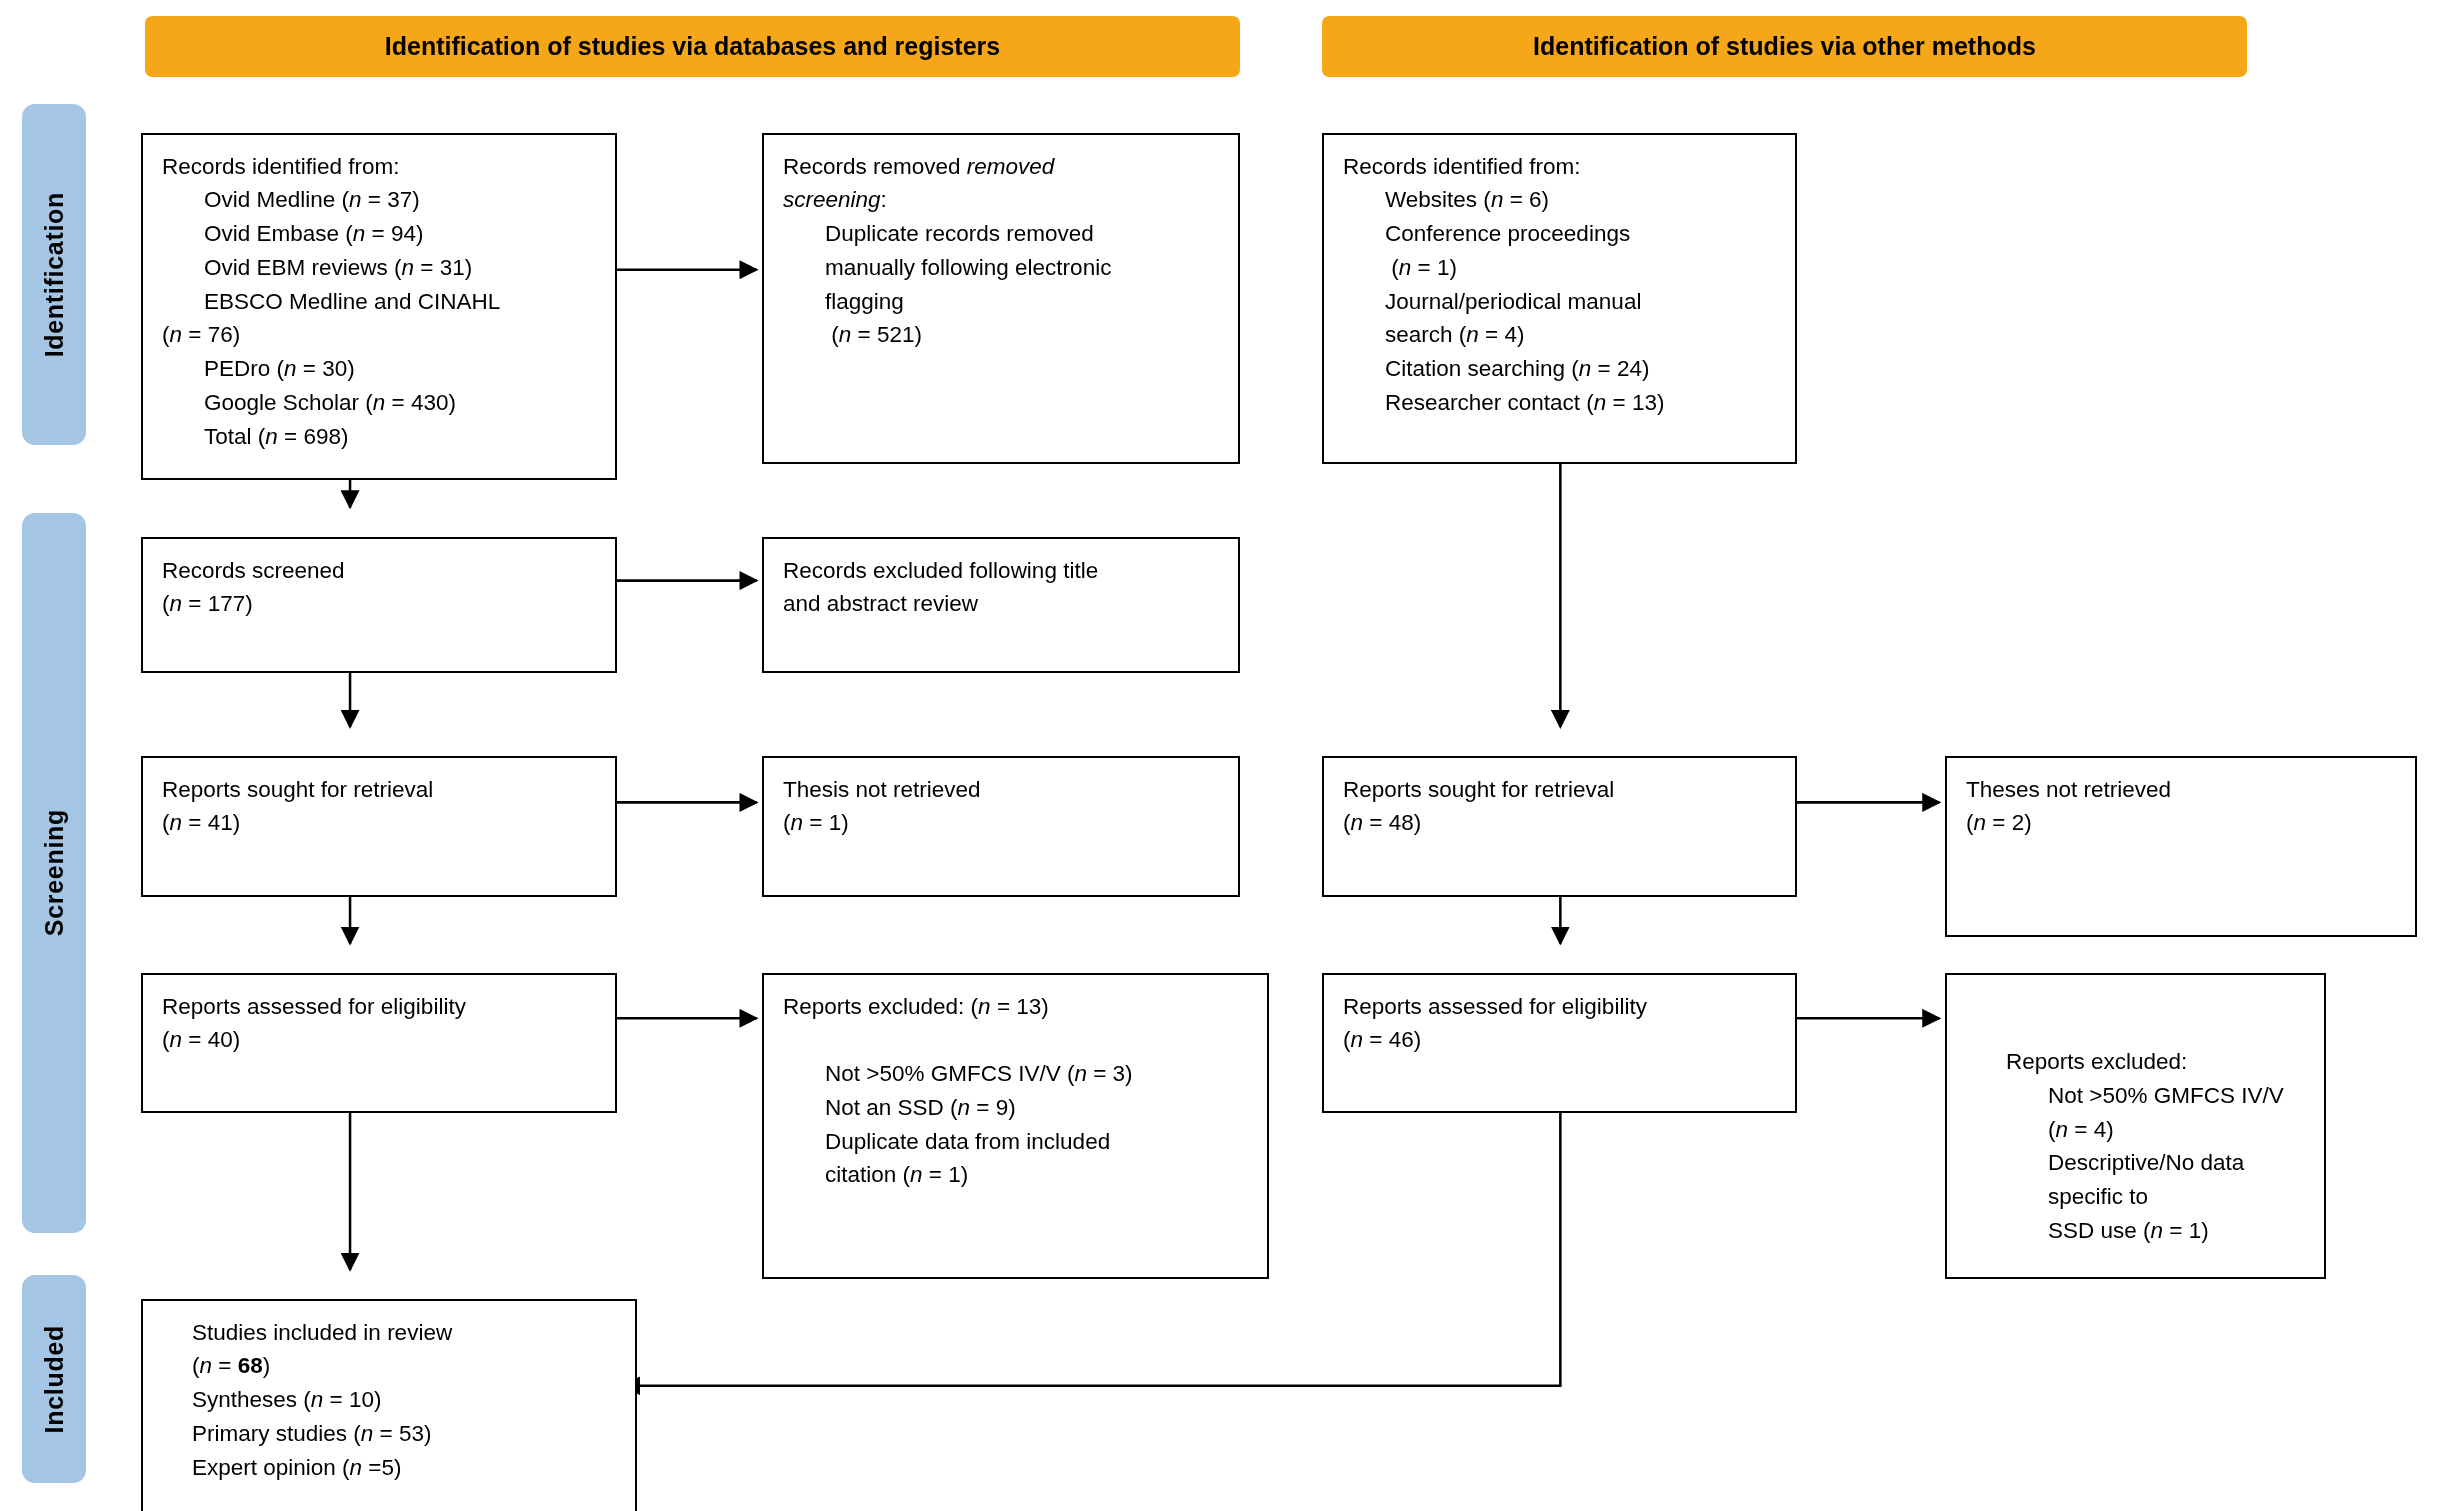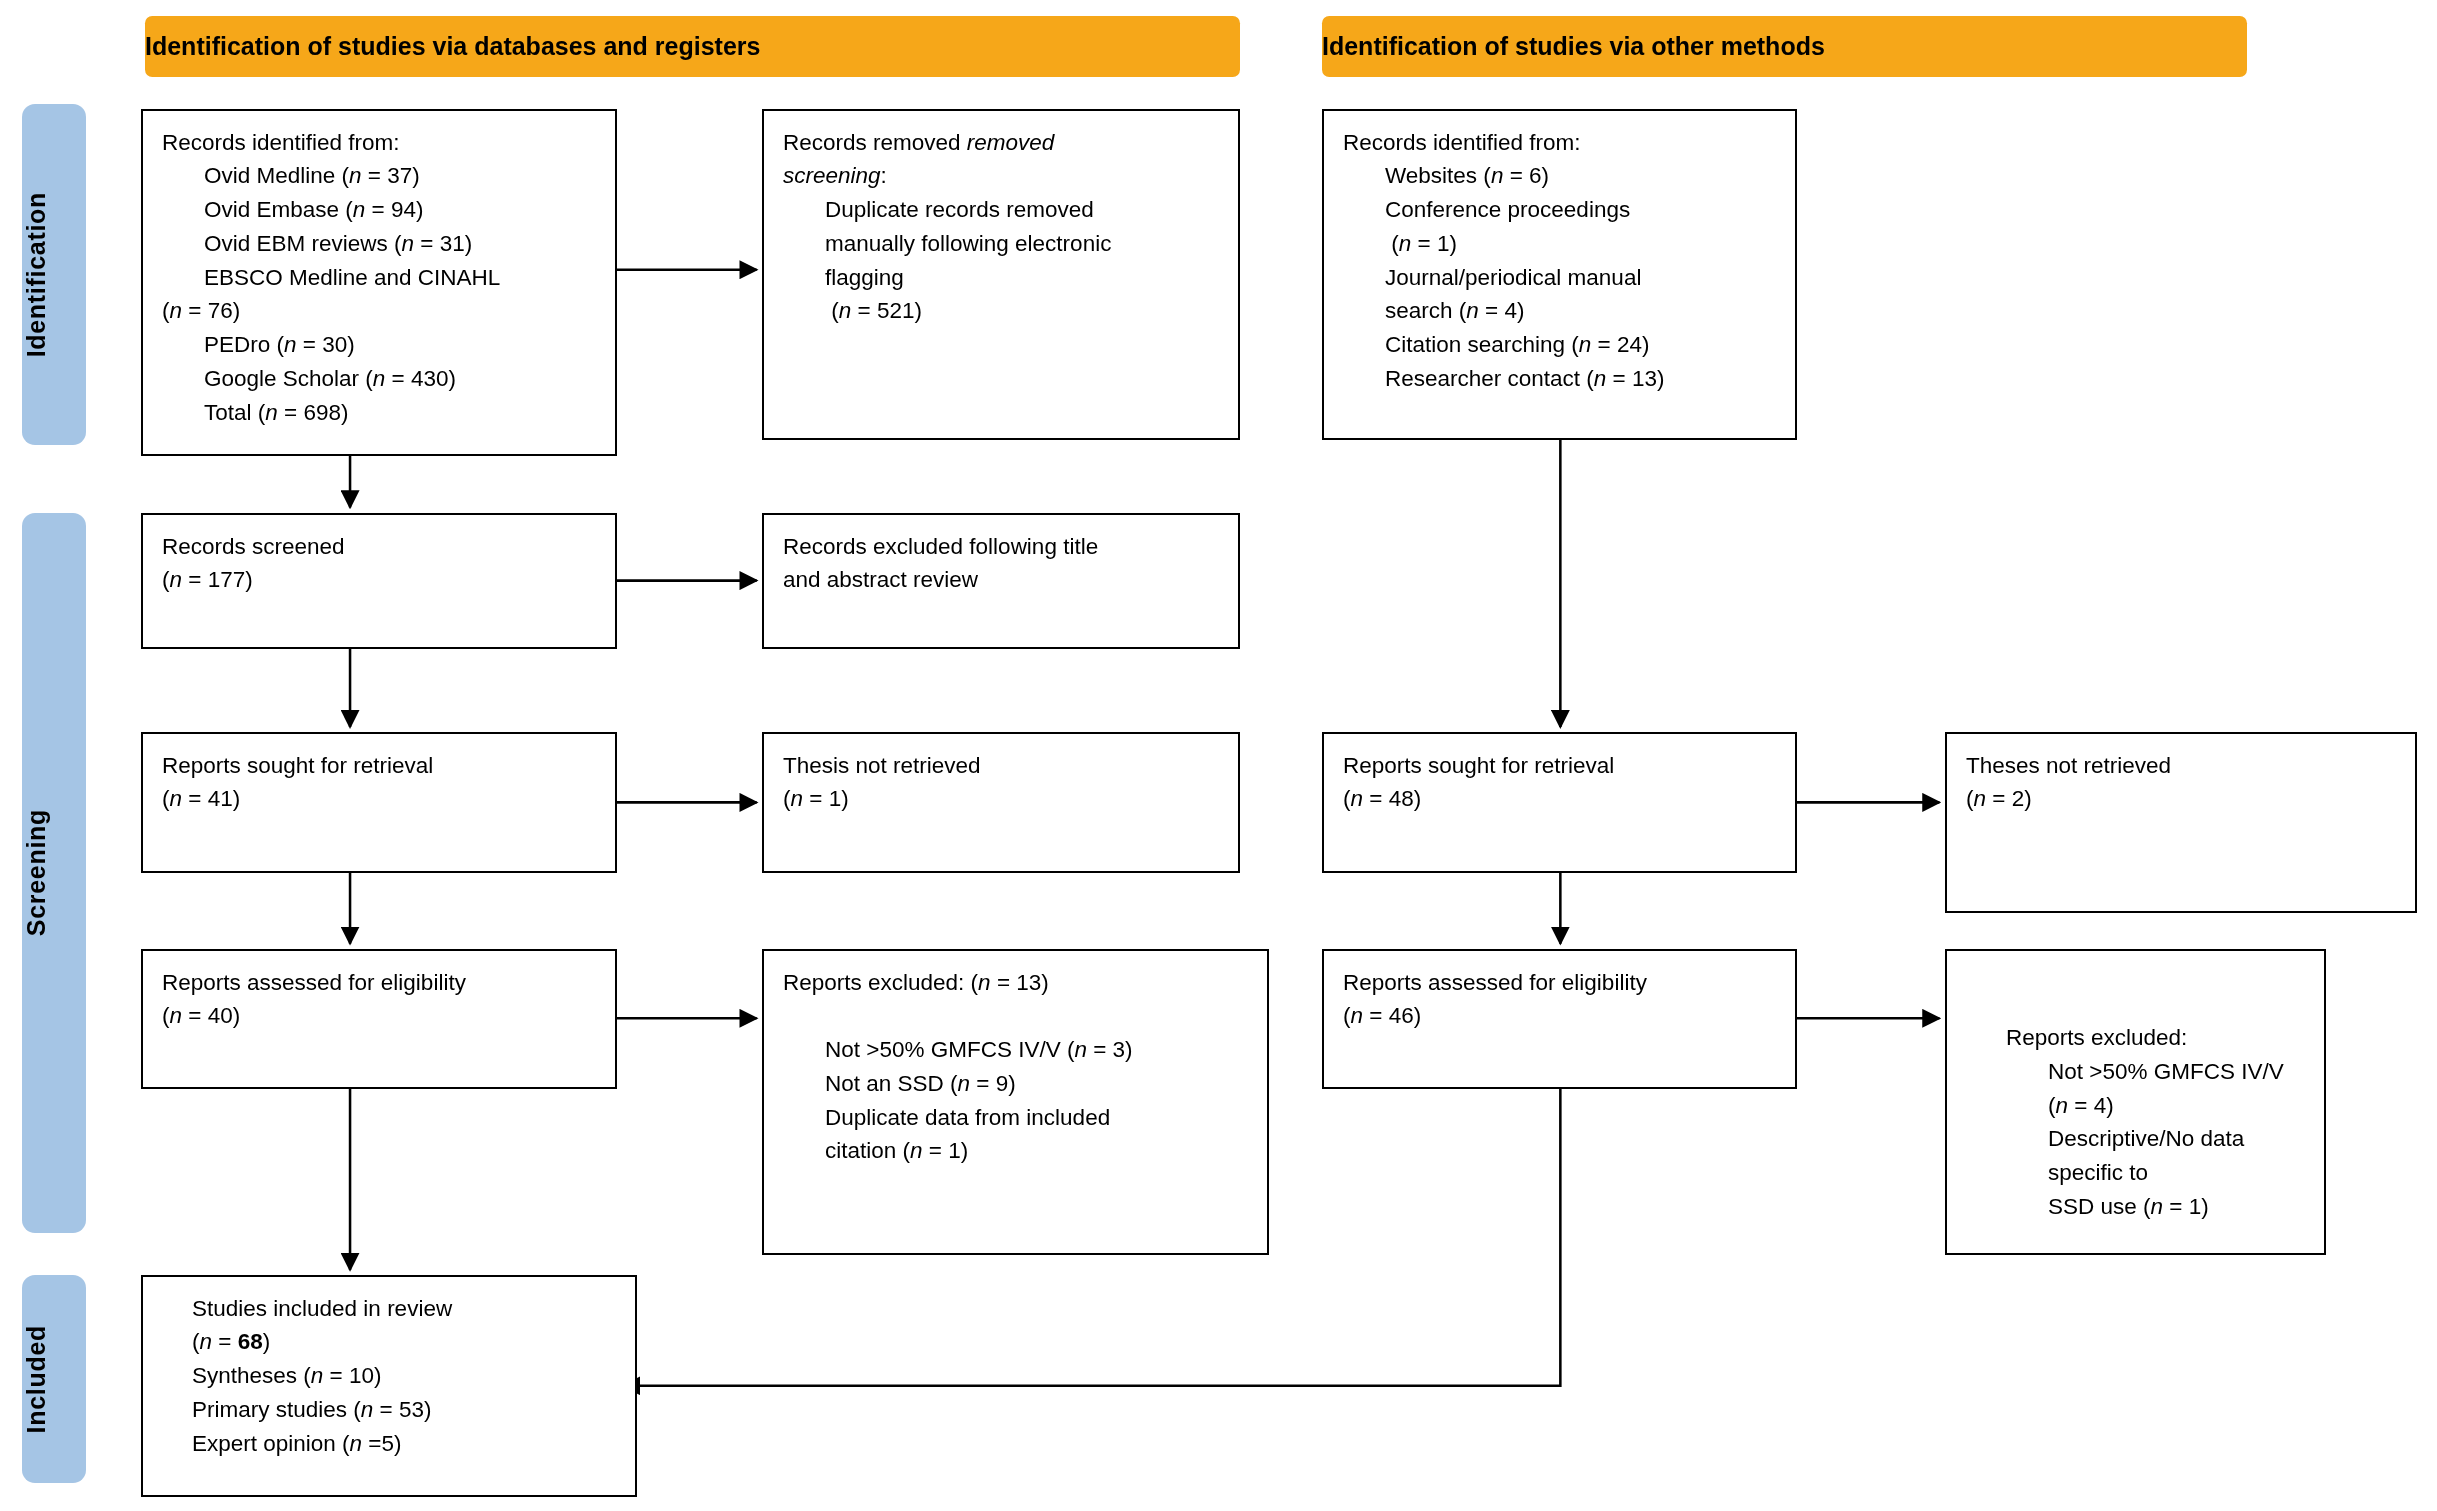--- a/index.html
+++ b/index.html
@@ -1,24 +1,24 @@
 <!DOCTYPE html>
 <html style="--header-bg: #F6A719; --stage-bg: #A5C5E5; --box-bg: #FFFFFF; --box-border: #000000; --arrow: #000000;font-size:11.6px"><head>
 <meta charset="utf-8">
 <style>
   * { box-sizing: border-box; }
   html, body { margin: 0; padding: 0; background: #ffffff; }
   body { font-family: "Liberation Sans", sans-serif; color: #000; }
   .canvas { position: relative; width: 2438px; height: 1512px; background: #fff; overflow: hidden; }
   .arrows { position: absolute; left: 0; top: 0; width: 2438px; height: 1512px; pointer-events: none; }
-  .pill { position: absolute; display: flex; align-items: center; font-weight: bold; }
+  .pill { position: absolute; display: flex; align-items: center; justify-content: center; font-weight: bold; }
   .header-pill { background: var(--header-bg, #F6A719); border-radius: 7.2px; font-size: 25px; }
   .stage-pill { background: var(--stage-bg, #A5C5E5); border-radius: 13px; font-size: 25px; }
   .vtext { writing-mode: vertical-rl; transform: rotate(180deg); letter-spacing: 0.7px; }
-  .box { position: absolute; background: var(--box-bg, #fff); border: 2.2px solid var(--box-border, #000); }
+  .box { position: absolute; background: var(--box-bg, #fff); border: 2.2px solid var(--box-border, #000); margin-top: 24px; }
   .box-content { padding: 14.5px 19px; font-size: 22.5px; line-height: 1.5; }
   .line { white-space: pre-wrap; }
   .line.i1 { padding-left: 42px; }
   .pad-top-lg { padding-top: 70px; }
 </style>
 </head>
 <body>
 
 <div class="canvas">
 

